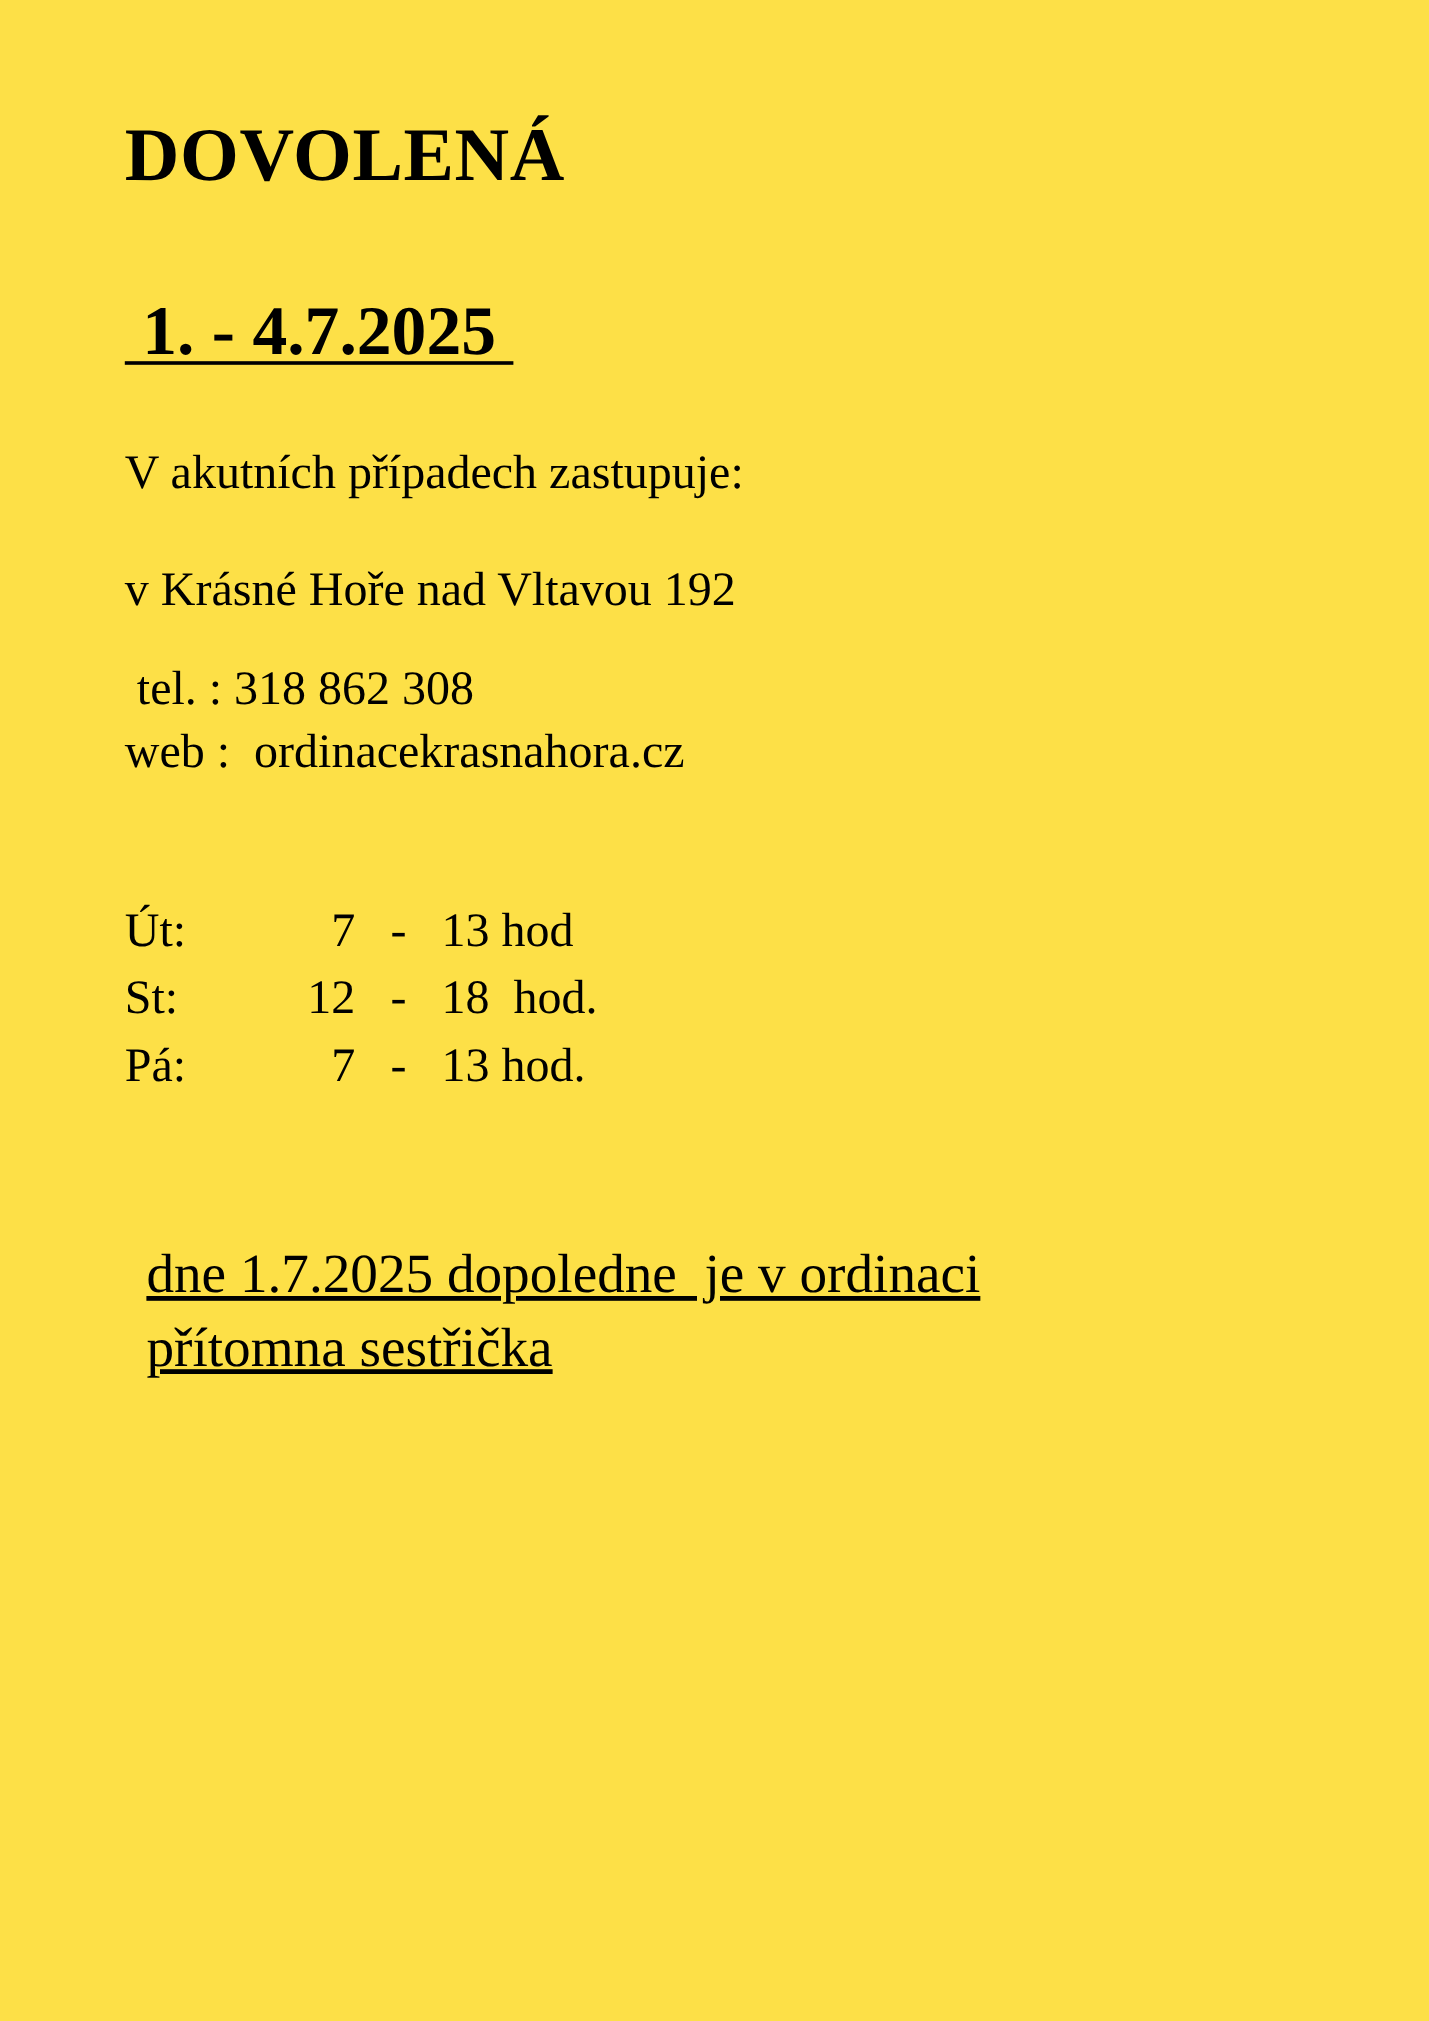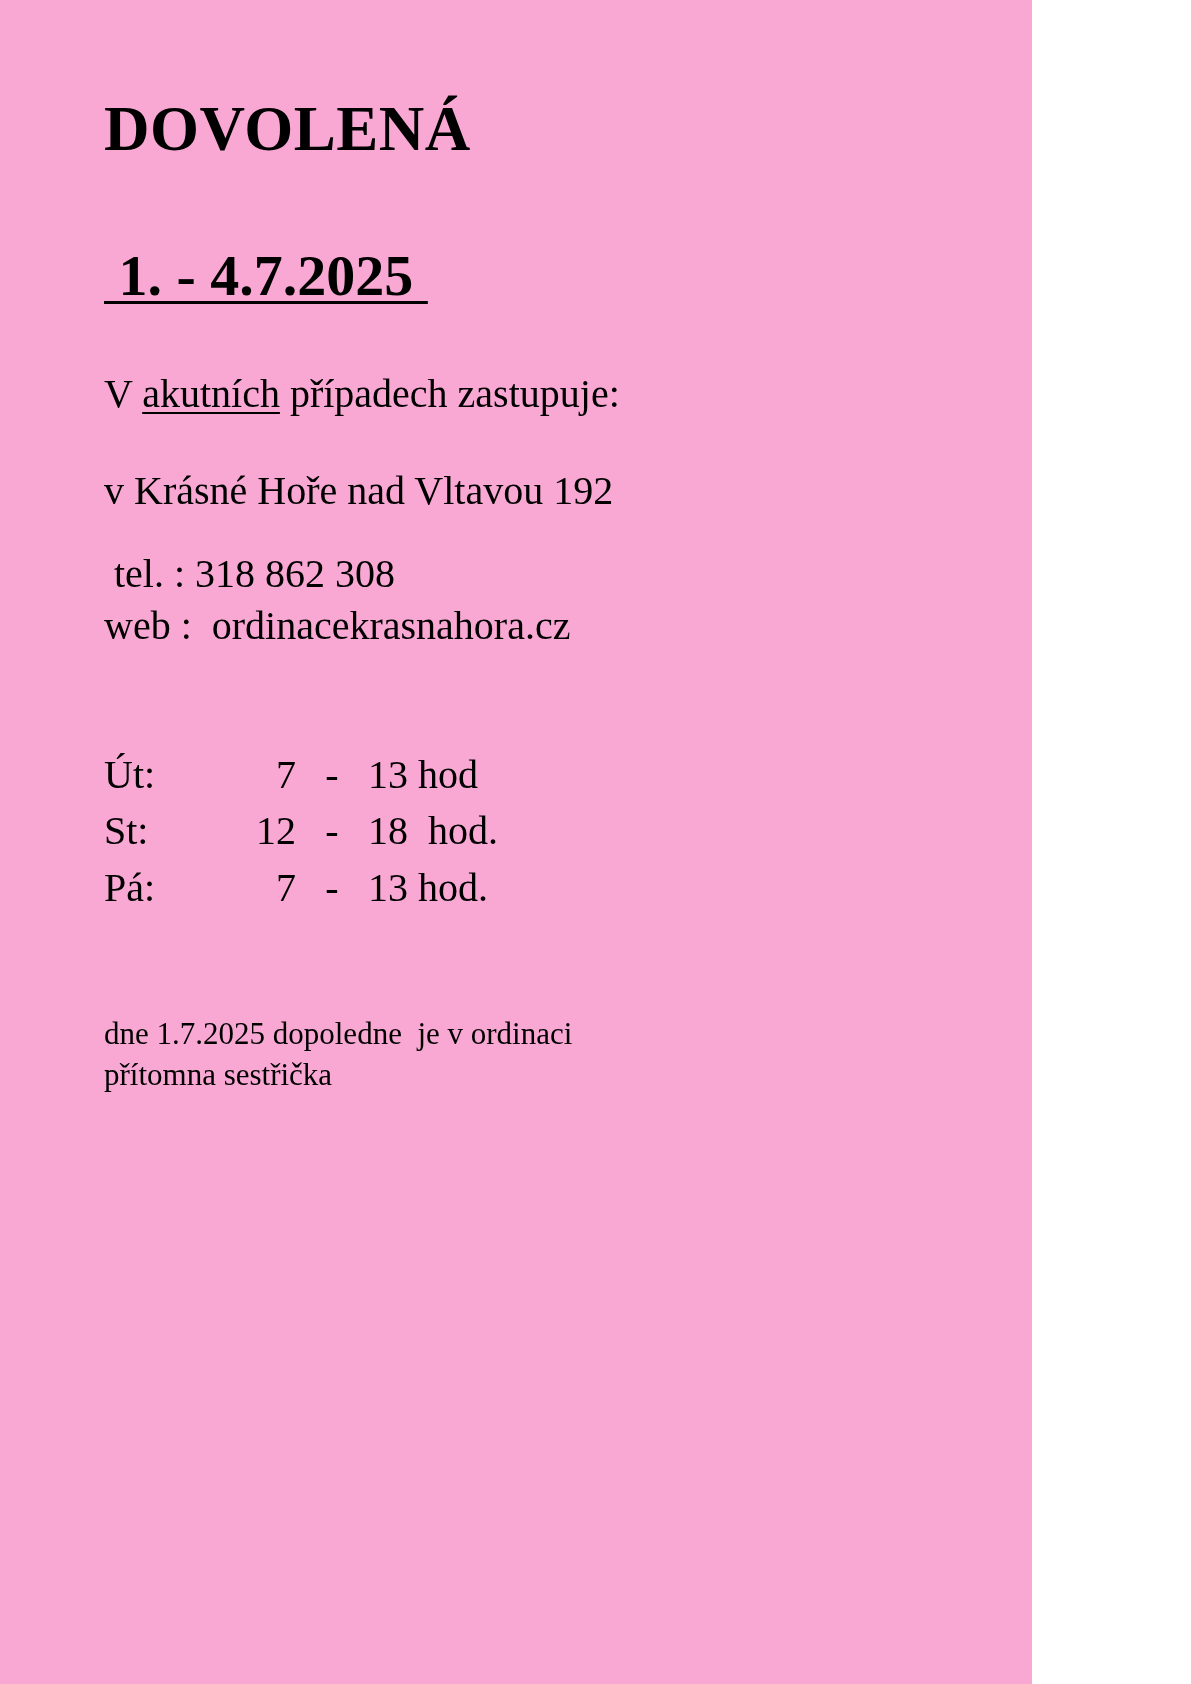--- a/index.html
+++ b/index.html
@@ -7,23 +7,23 @@
     margin: 0;
     padding: 0;
     background: #ffffff;
   }
   body {
     font-family: "Liberation Serif", "DejaVu Serif", serif;
     color: #000000;
   }
   .page {
     position: relative;
-    width: 1032px;
+    width: 1191px;
     height: 1684px;
-    background: #f9a8d4;
+    background: #fde047;
     overflow: hidden;
   }
   .content {
     position: absolute;
     left: 104px;
     top: 96px;
     width: 960px;
   }
   .doc-title {
     font-size: 63px;
@@ -51,21 +51,20 @@
   .gap-date {
     height: 60px;
   }
   .para {
     font-size: 40px;
     line-height: 1.28;
     margin: 0;
     white-space: pre;
   }
   .para .u {
-    text-decoration: underline;
     text-decoration-thickness: 2px;
     text-underline-offset: 5px;
     text-align: center;
   }
   .gap-sm {
     height: 32px;
   }
   .gap-md {
     height: 46px;
   }
@@ -95,24 +94,25 @@
   }
   .hours-row .dash {
     display: inline-block;
     width: 72px;
     text-align: center;
   }
   .hours-row .close {
     display: inline-block;
   }
   .note {
-    font-size: 31px;
+    font-size: 46px;
     line-height: 1.33;
-    margin: 0;
+    margin: 18px;
     max-width: 820px;
+    text-decoration: underline;
   }
   .note-line {
     display: block;
     white-space: pre;
   }
   .thanks {
     font-size: 40px;
     line-height: 1.3;
     margin: 0;
     white-space: pre;

